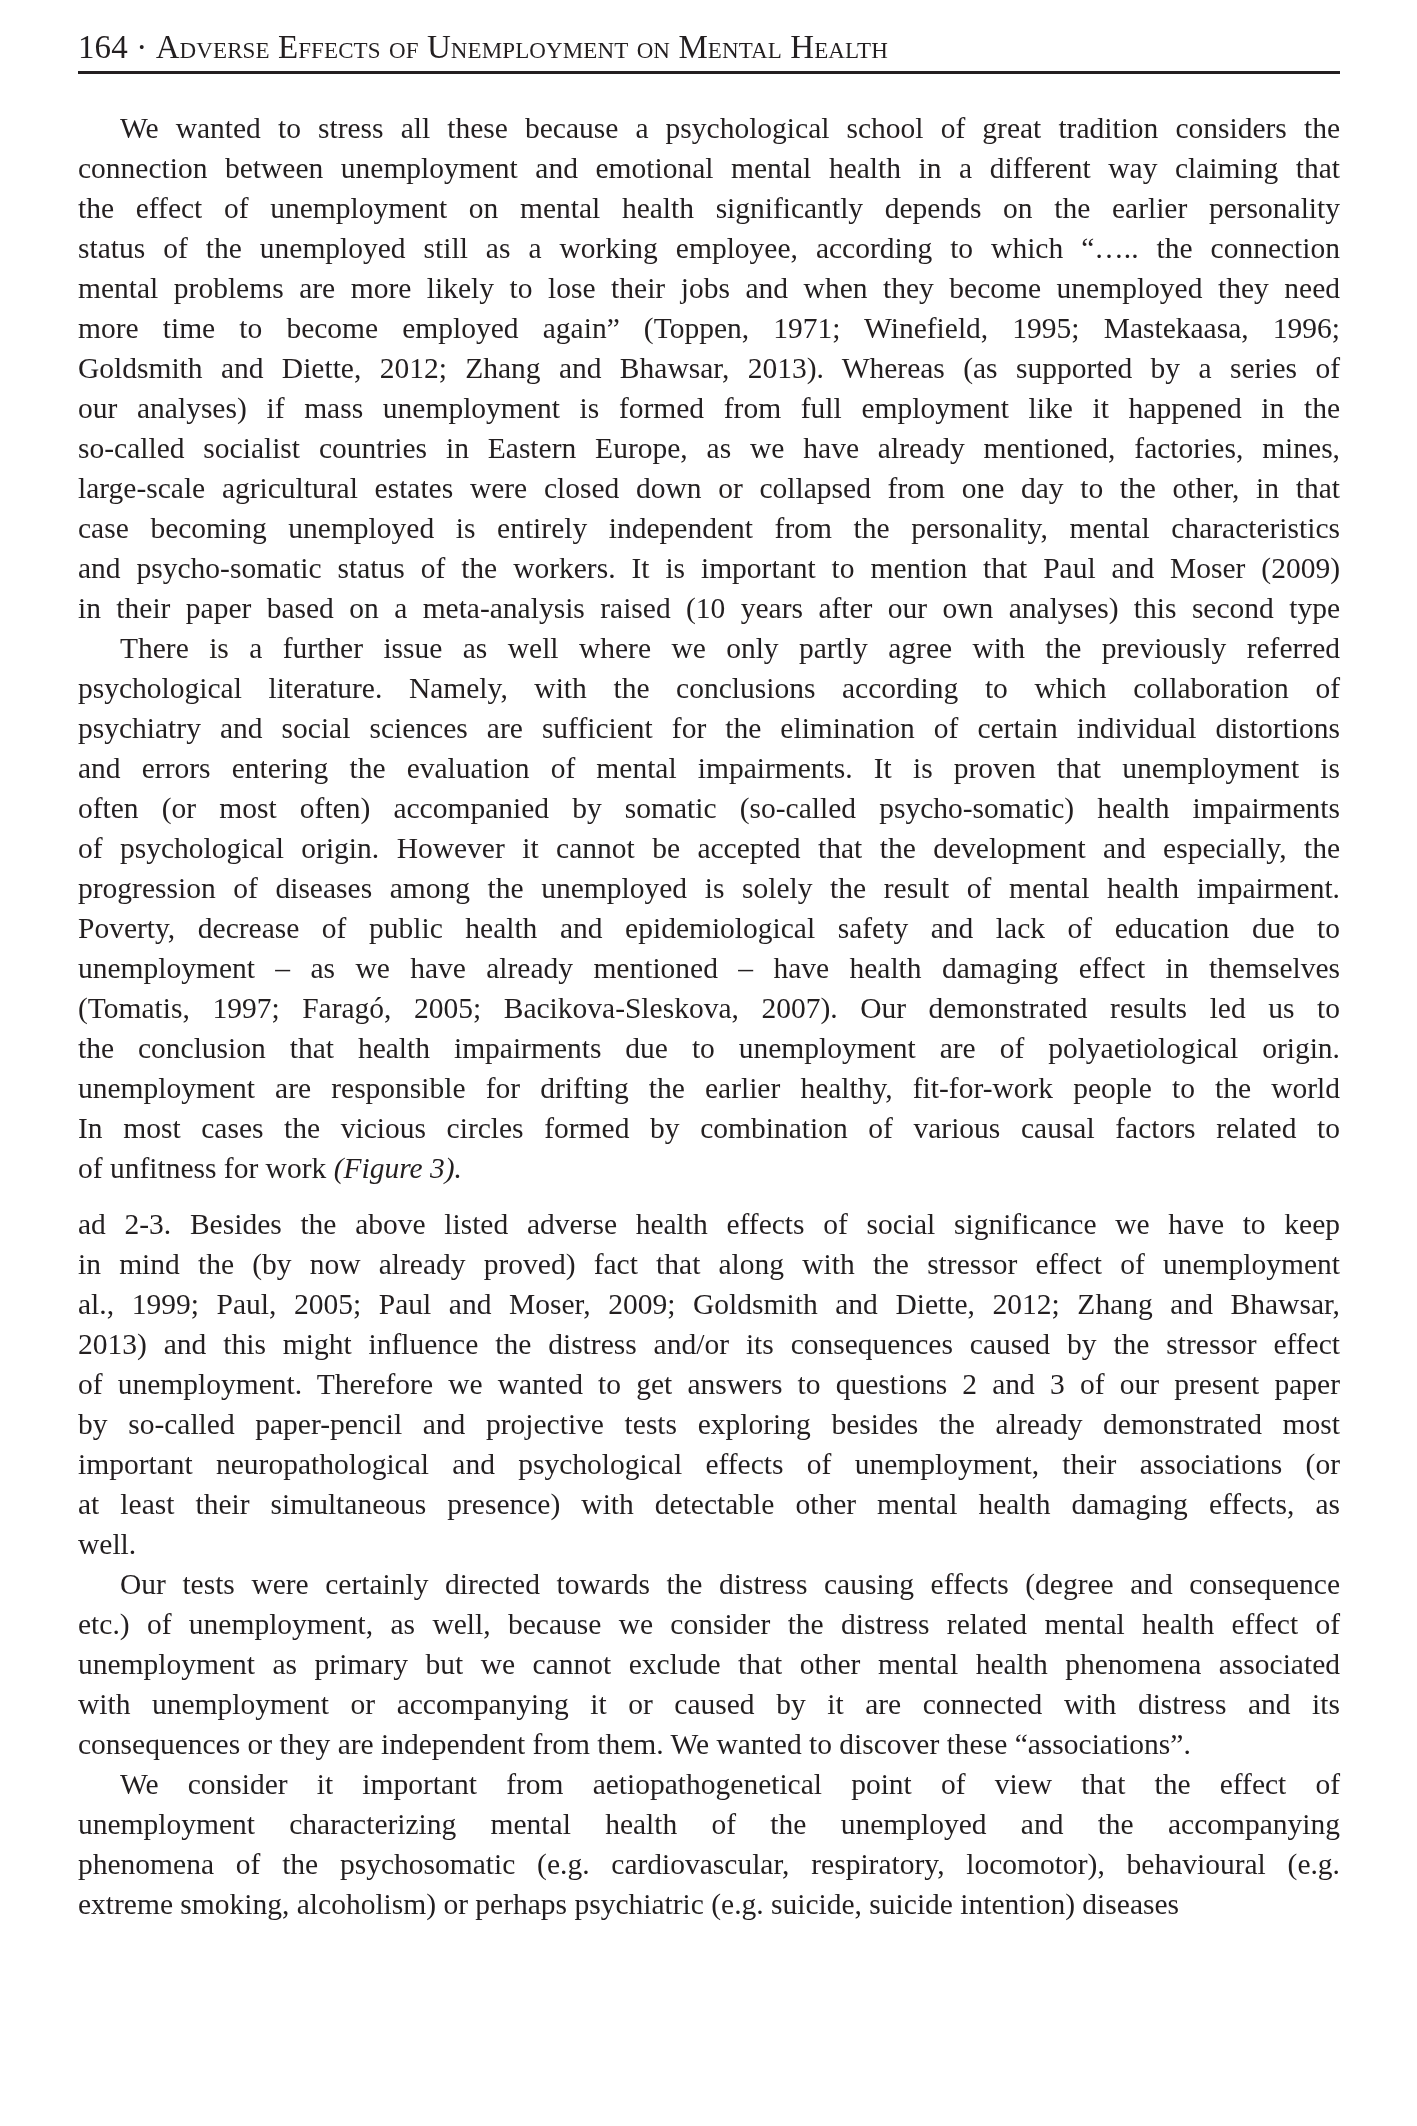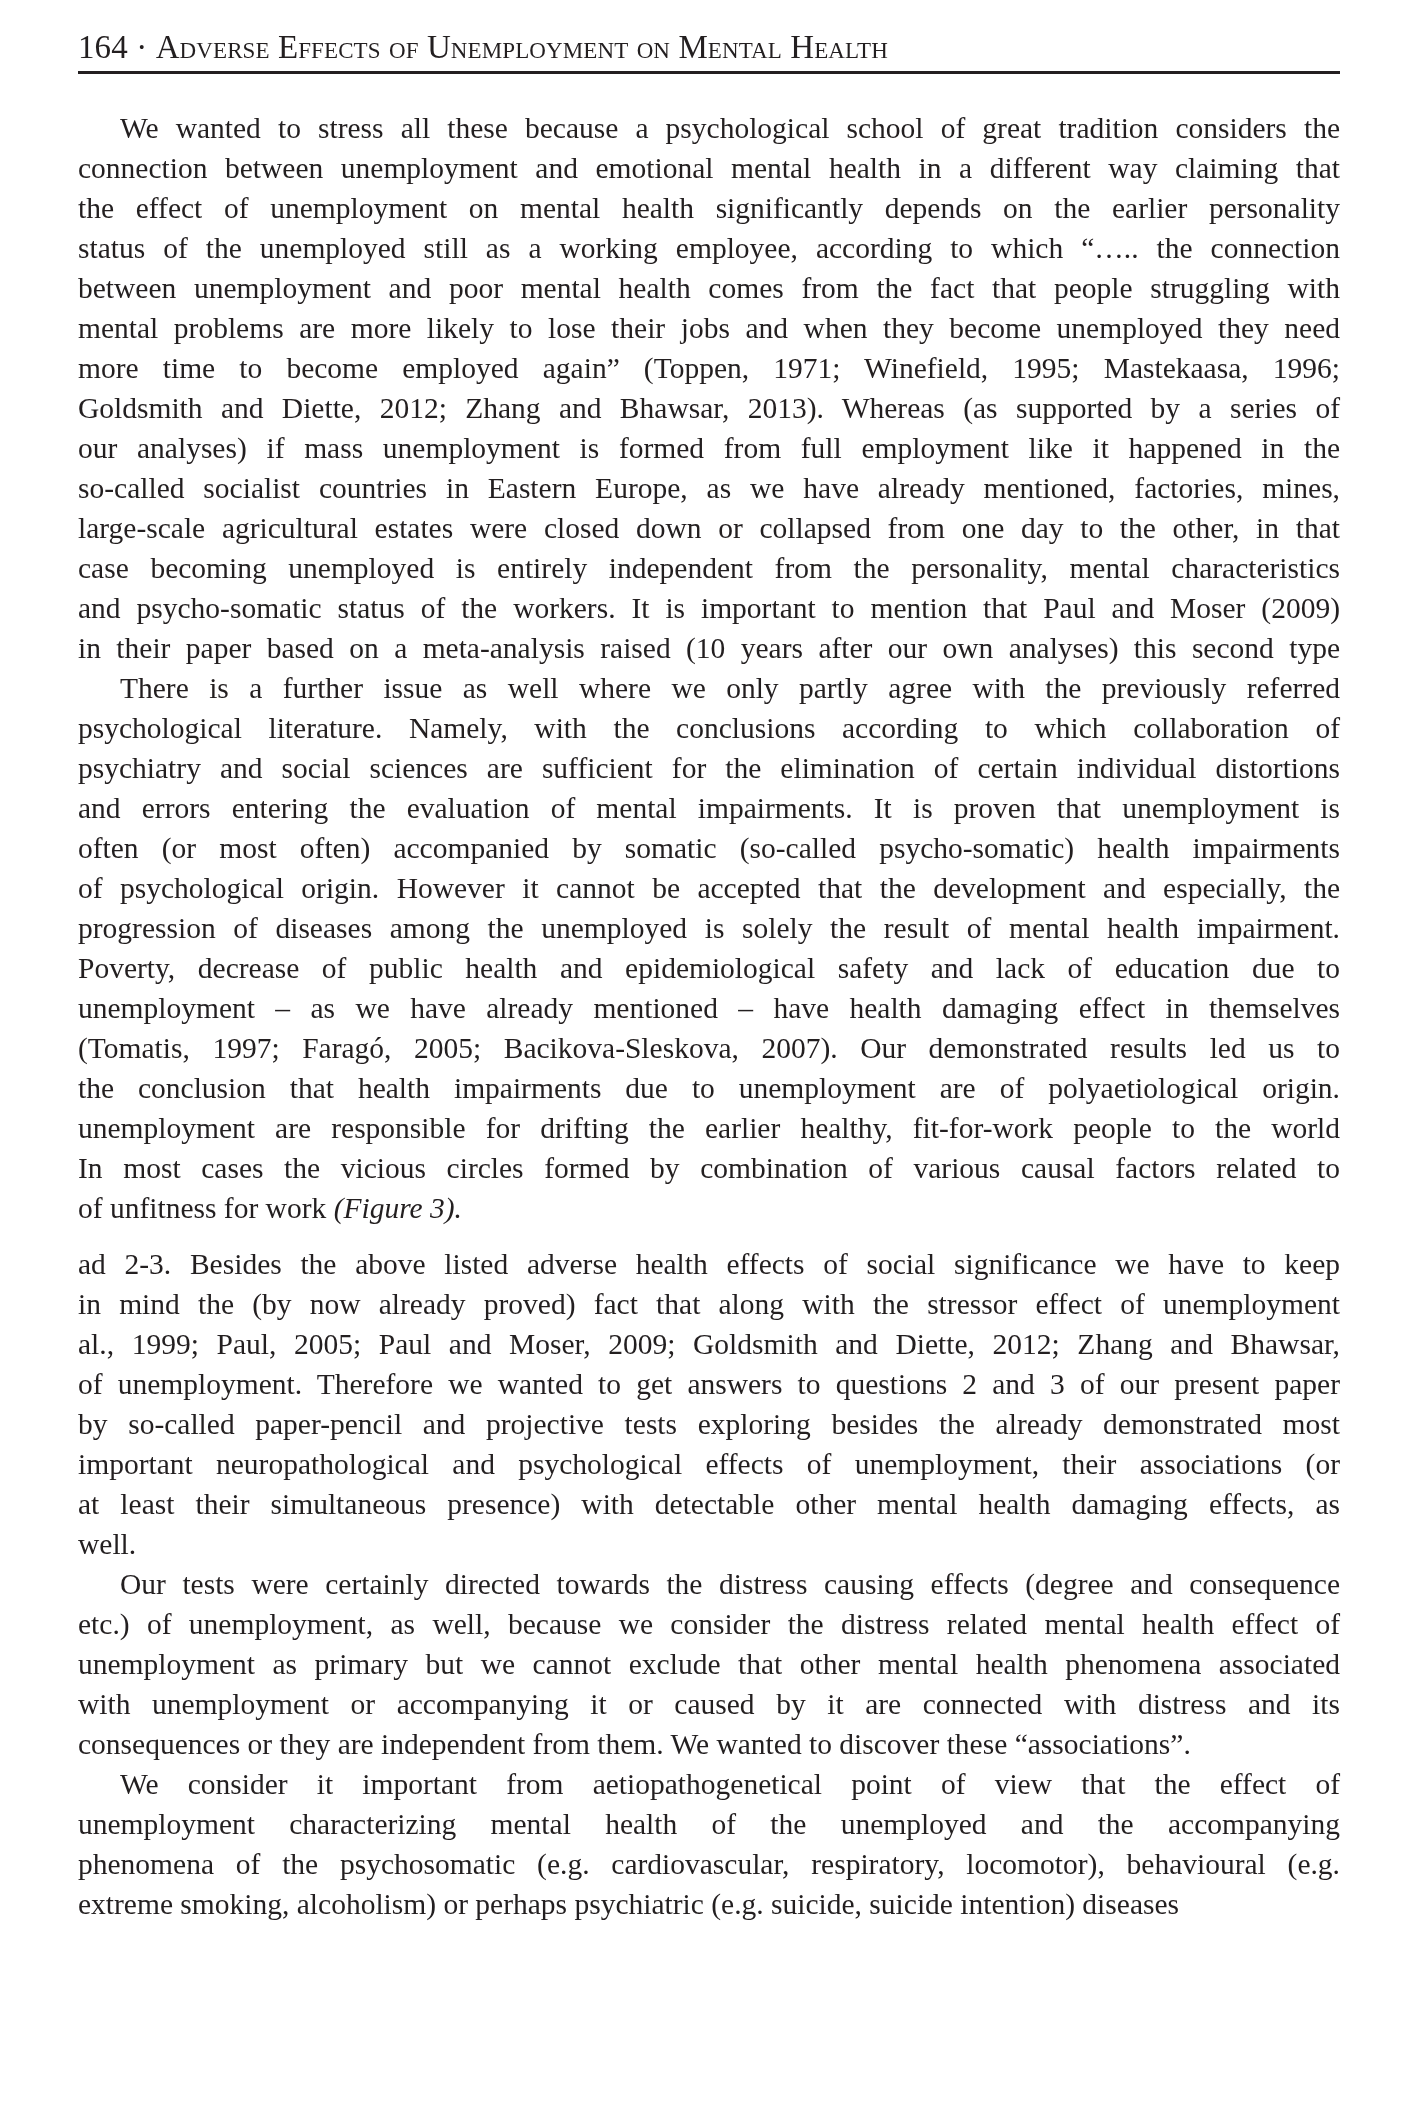--- a/index.html
+++ b/index.html
@@ -42,21 +42,20 @@
 </div>
 <div class="rule"></div>
 
 <div class="page-body">
 
   <div class="para" id="p0">
       <span class="line indent">We wanted to stress all these because a psychological school of great tradition considers the</span>
       <span class="line">connection between unemployment and emotional mental health in a different way claiming that</span>
       <span class="line">the effect of unemployment on mental health significantly depends on the earlier personality</span>
       <span class="line">status of the unemployed still as a working employee, according to which “….. the connection</span>
-      <span class="line">between unemployment and poor mental health comes from the fact that people struggling with</span>
       <span class="line">mental problems are more likely to lose their jobs and when they become unemployed they need</span>
       <span class="line">more time to become employed again” (Toppen, 1971; Winefield, 1995; Mastekaasa, 1996;</span>
       <span class="line">Goldsmith and Diette, 2012; Zhang and Bhawsar, 2013). Whereas (as supported by a series of</span>
       <span class="line">our analyses) if mass unemployment is formed from full employment like it happened in the</span>
       <span class="line">so-called socialist countries in Eastern Europe, as we have already mentioned, factories, mines,</span>
       <span class="line">large-scale agricultural estates were closed down or collapsed from one day to the other, in that</span>
       <span class="line">case becoming unemployed is entirely independent from the personality, mental characteristics</span>
       <span class="line">and psycho-somatic status of the workers. It is important to mention that Paul and Moser (2009)</span>
       <span class="line">in their paper based on a meta-analysis raised (10 years after our own analyses) this second type</span>
     </div>
@@ -76,20 +75,21 @@
       <span class="line">unemployment are responsible for drifting the earlier healthy, fit-for-work people to the world</span>
       <span class="line">In most cases the vicious circles formed by combination of various causal factors related to</span>
       <span class="line last"><span>of unfitness for work </span><span class="ital">(Figure 3).</span></span>
     </div>
 
   <div class="para gap-before">
     <span class="line"><span class="bold">ad 2-3.</span><span> Besides the above listed adverse health effects of social significance we have to keep</span></span>
     <div id="p2rest">
         <span class="line">in mind the (by now already proved) fact that along with the stressor effect of unemployment</span>
         <span class="line">al., 1999; Paul, 2005; Paul and Moser, 2009; Goldsmith and Diette, 2012; Zhang and Bhawsar,</span>
+        <span class="line">2013) and this might influence the distress and/or its consequences caused by the stressor effect</span>
         <span class="line">of unemployment. Therefore we wanted to get answers to questions 2 and 3 of our present paper</span>
         <span class="line">by so-called paper-pencil and projective tests exploring besides the already demonstrated most</span>
         <span class="line">important neuropathological and psychological effects of unemployment, their associations (or</span>
         <span class="line">at least their simultaneous presence) with detectable other mental health damaging effects, as</span>
         <span class="line last">well.</span>
       </div>
   </div>
 
   <div class="para" id="p3">
       <span class="line indent">Our tests were certainly directed towards the distress causing effects (degree and consequence</span>

